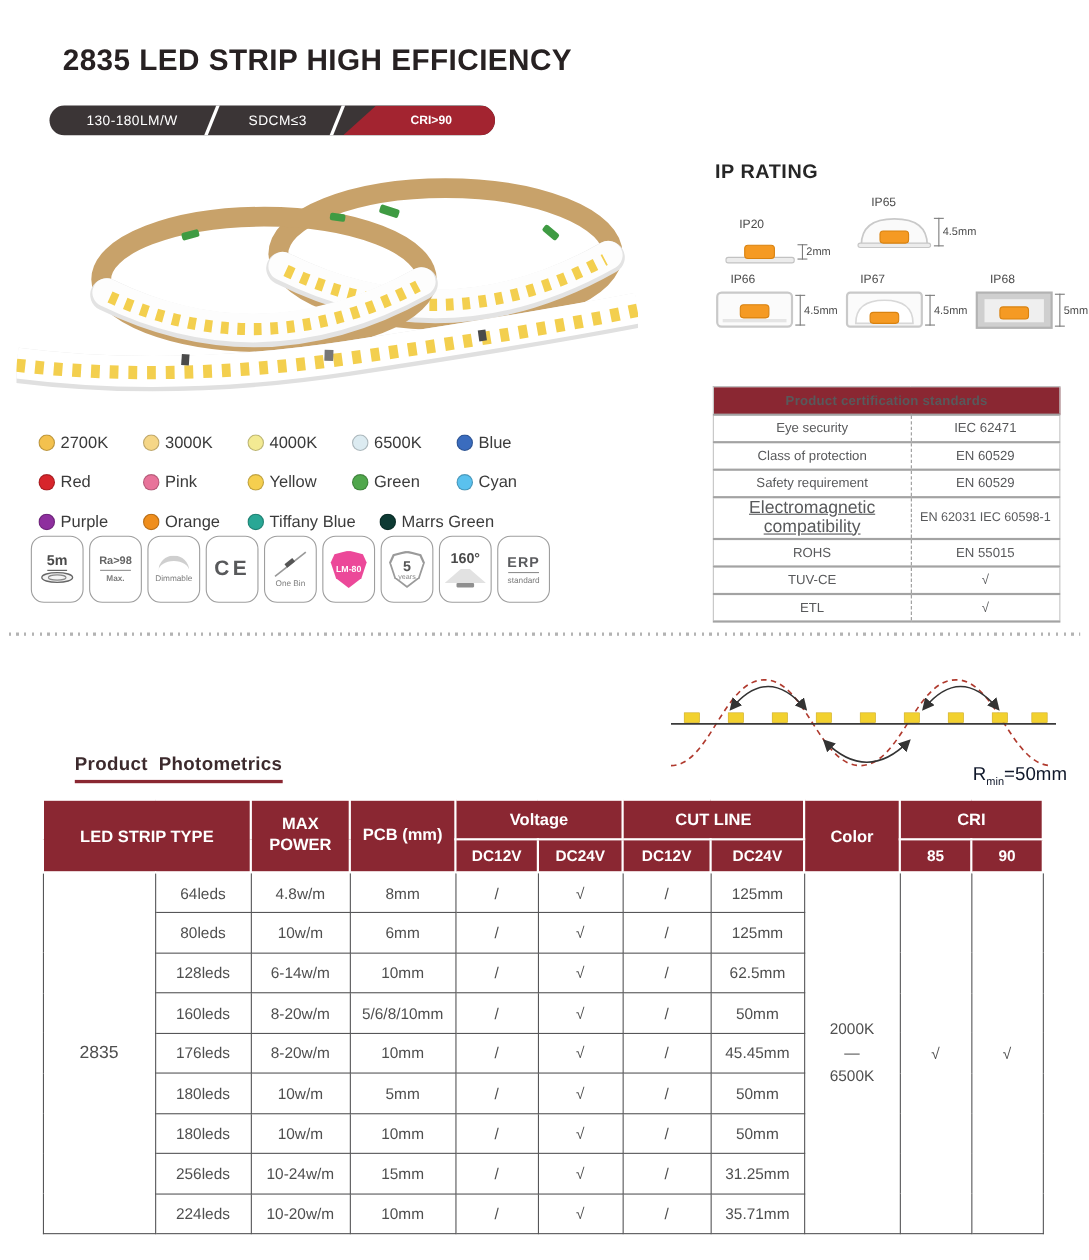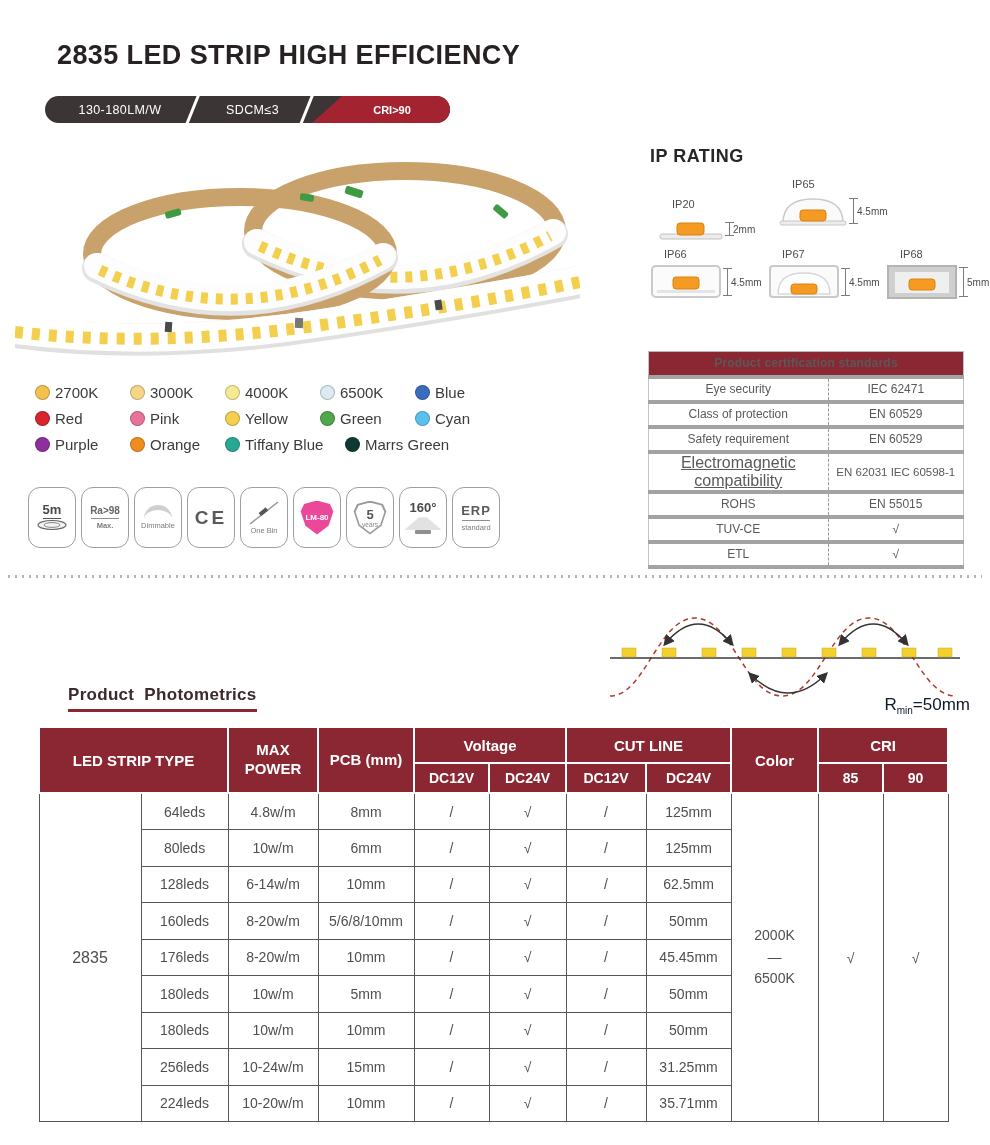--- a/index.html
+++ b/index.html
@@ -35,21 +35,21 @@
   .ip-label{font-size:11px;color:#4c4c4c;margin-bottom:4px;padding-left:14px;}
   .ip-row{display:flex;align-items:center;gap:5px;}
   .dim{display:flex;align-items:center;gap:3px;}
   .dim-line{position:relative;width:1px;background:#7c7c7c;}
   .dim-line::before,.dim-line::after{content:"";position:absolute;left:-4px;width:9px;height:1px;background:#7c7c7c;}
   .dim-line::before{top:0;} .dim-line::after{bottom:0;}
   .dim-text{font-size:10px;color:#4c4c4c;}
 
   
   .swatches{position:absolute;left:35px;top:384px;display:flex;flex-direction:column;gap:9px;}
-  .swatch-row{display:flex;}
+  .swatch-row{display:flex;margin-top:10px;}
   .swatch{display:flex;align-items:center;gap:5px;width:95px;}
   .swatch.wide{width:120px;} .swatch.auto{width:auto;}
   .dot{width:15px;height:15px;border-radius:50%;border:1px solid rgba(0,0,0,.22);flex:0 0 auto;}
   .swatch-label{font-size:15px;color:#3b3b3b;white-space:nowrap;}
 
   
   .features{position:absolute;left:28px;top:487px;display:flex;gap:5px;}
   .fbox{width:48px;height:61px;border:1.5px solid #9e9e9e;border-radius:12px;display:flex;flex-direction:column;
         align-items:center;justify-content:center;background:#fff;overflow:hidden;}
   .f-main{font-size:13px;font-weight:bold;color:#4a4a4a;line-height:1.1;}
@@ -70,21 +70,21 @@
   .shield-inner .num{font-size:13px;font-weight:bold;color:#555;line-height:1;}
   .shield-inner .yrs{font-size:6.5px;color:#888;}
   .f-beam{width:38px;height:13px;background:#e2e2e2;clip-path:polygon(40% 0,60% 0,100% 100%,0 100%);margin-top:2px;}
   .f-beambase{width:16px;height:4px;background:#8f8f8f;border-radius:1px;}
   .f-erp{font-size:13px;font-weight:bold;color:#5a5b5e;letter-spacing:1px;}
 
   
   .cert{position:absolute;left:648px;top:351px;width:316px;border-collapse:collapse;}
   .cert-title{background:var(--maroon);color:#fff;font-weight:bold;font-size:15px;text-align:center;
               height:25px;letter-spacing:.2px;}
-  .cert td{border-top:1px solid #b9b9b9;border-bottom:4px solid #a3a3a3;height:25px;text-align:center;
+  .cert td{border-top:1px solid #b9b9b9;border-bottom:2px solid #a3a3a3;height:25px;text-align:center;
            font-size:12px;color:#58595b;}
   .cert td:first-child{width:57%;border-left:1px solid #c4c4c4;border-right:1px dashed #9a9a9a;}
   .cert td:last-child{border-right:1px solid #c4c4c4;}
 
   
   .divider{position:absolute;left:8px;right:8px;top:575px;height:3px;
            background:repeating-linear-gradient(90deg,#b3b3b3 0 2px,transparent 2px 7px);}
 
   
   .bend{position:absolute;left:590px;top:596px;width:392px;height:120px;}

